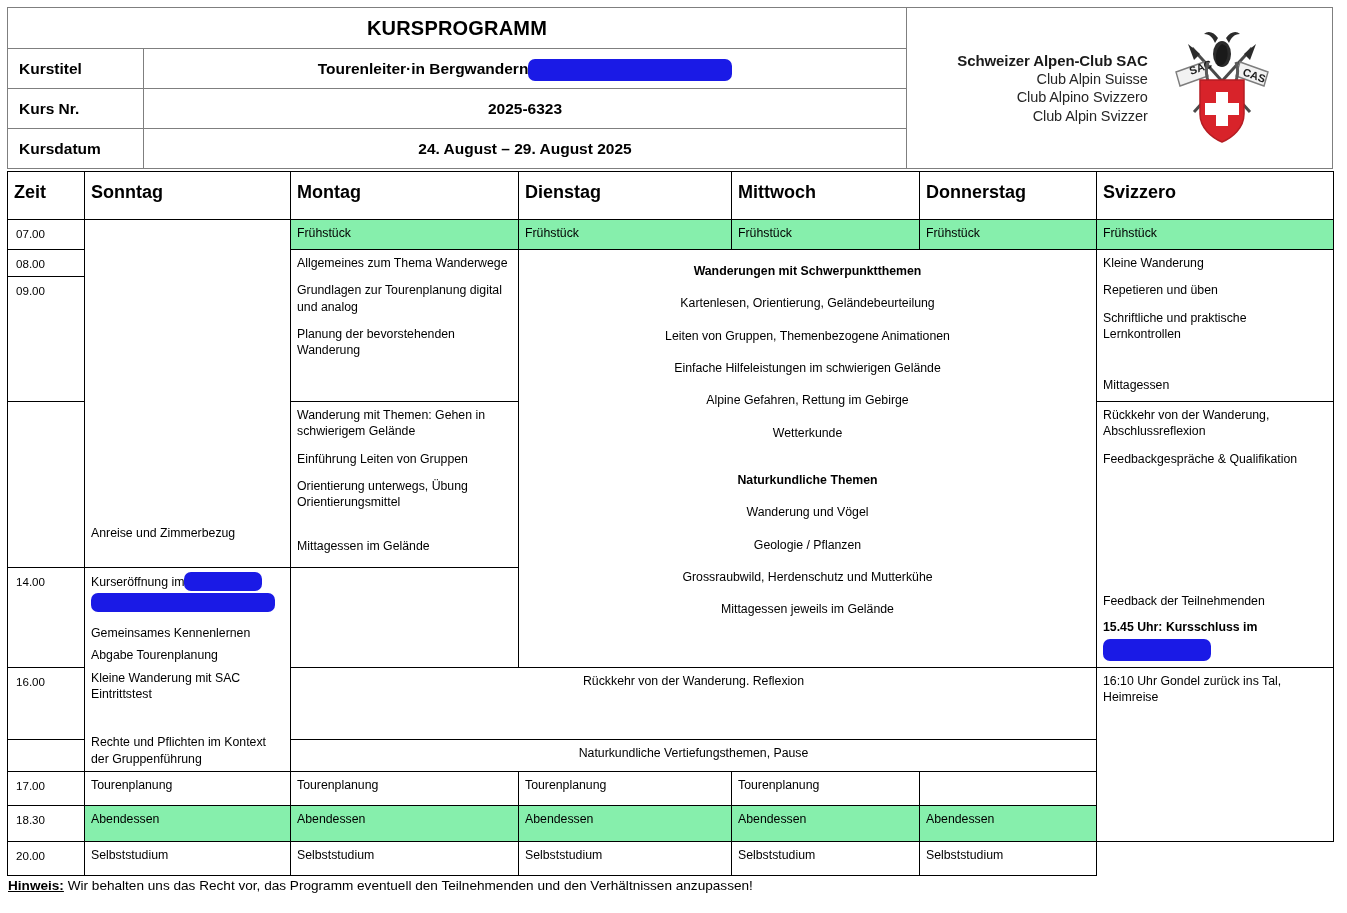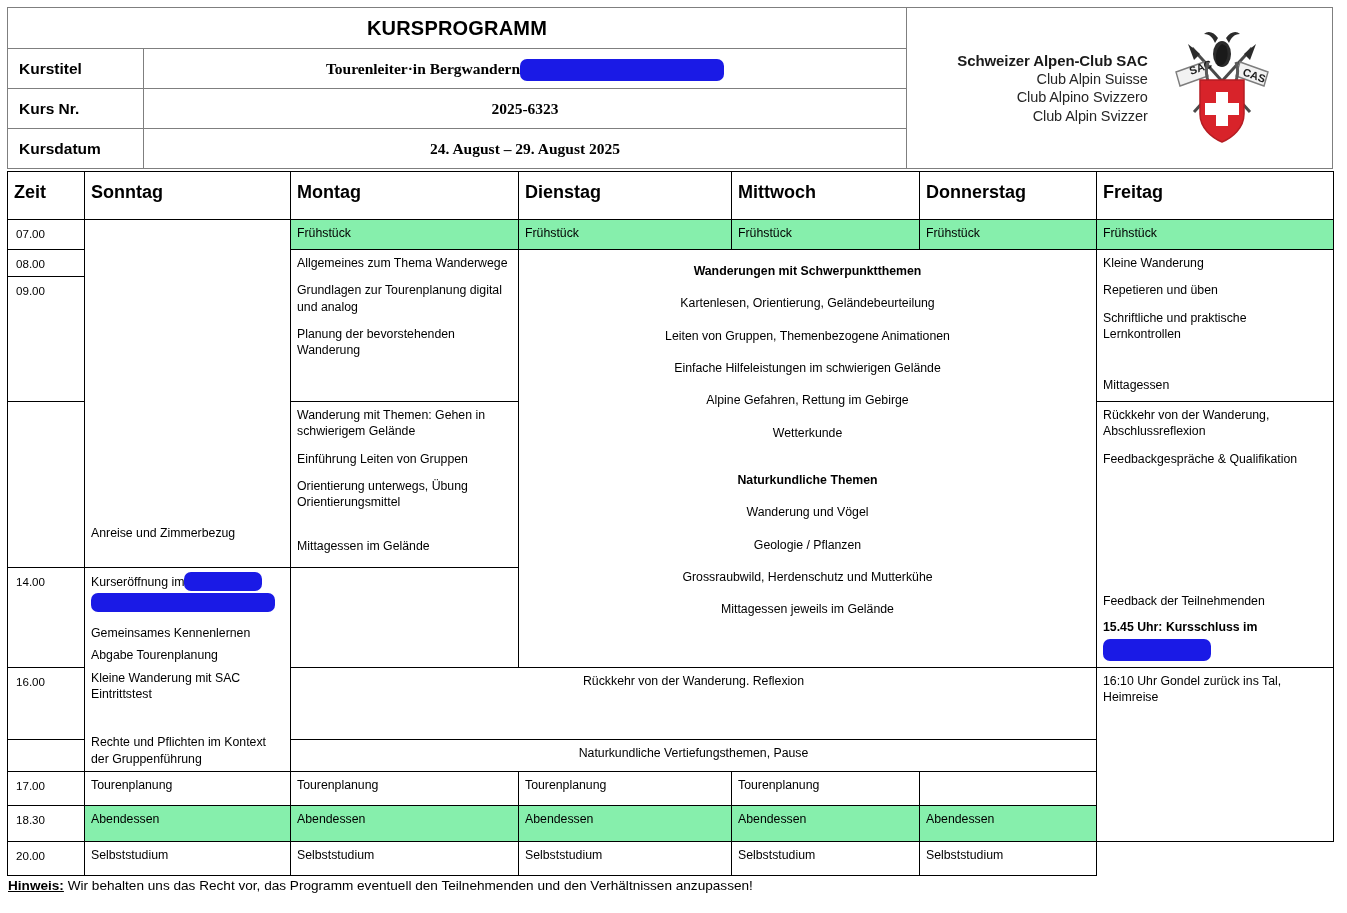--- a/index.html
+++ b/index.html
@@ -76,21 +76,20 @@
     font-weight: bold;
   }
   .hdr-value {
     flex: 1 1 auto;
     display: flex;
     align-items: center;
     justify-content: center;
     font-size: 15.5px;
     font-weight: bold;
     position: relative;
-    font-family: Liberation Serif, serif;
   }
 
   .redact {
     display: inline-block;
     background: #1a1ae6;
     border-radius: 7px;
     vertical-align: middle;
   }
   .redact-title {
     width: 204px;
@@ -282,21 +281,21 @@
     </colgroup>
 
     <thead>
       <tr>
         <th>Zeit</th>
         <th>Sonntag</th>
         <th>Montag</th>
         <th>Dienstag</th>
         <th>Mittwoch</th>
         <th>Donnerstag</th>
-        <th>Freitag</th>
+        <th>Svizzero</th>
       </tr>
     </thead>
 
     <tbody>
 
       <tr style="height:30px">
         <td class="time">07.00</td>
         <td rowspan="4" style="vertical-align:bottom;padding-bottom:26px">
           <div>Anreise und Zimmerbezug</div>
         </td>

